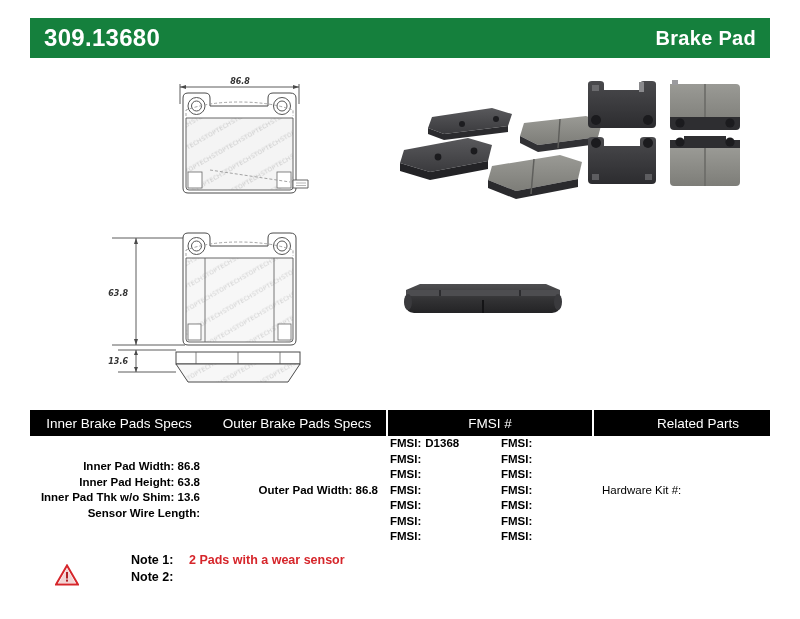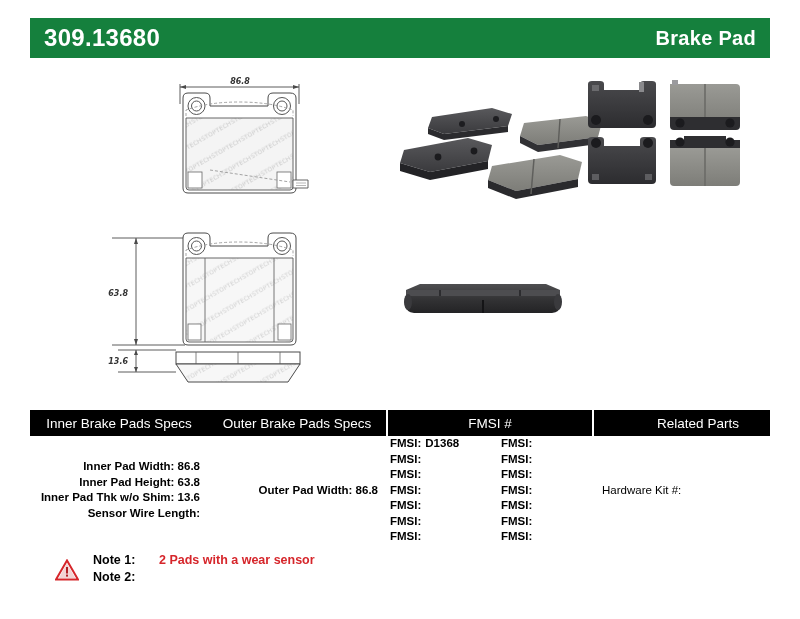--- a/index.html
+++ b/index.html
@@ -144,21 +144,22 @@
     font-weight: normal;
     line-height: 15.5px;
   }
 
   
   .notes {
     position: absolute;
     left: 55px;
     top: 552px;
     display: flex;
-    align-items: center;
+    align-items: flex-end;
+    gap: 38px;
   }
   .warn-icon {
     width: 24px;
     height: 22px;
     margin-right: 14px;
     margin-top: 2px;
     flex: 0 0 auto;
   }
   .note-rows { }
   .note-row {
@@ -169,21 +170,20 @@
   .note-label {
     font-size: 12.5px;
     font-weight: bold;
     width: 52px;
   }
   .note-text {
     font-size: 12.5px;
     font-weight: bold;
     color: #d6262b;
     padding-left: 6px;
-    margin-left: 8px;
   }
 </style>
 </head>
 <body>
 
 <div class="header-bar">
   <span class="part-number">309.13680</span>
   <span class="product-type">Brake Pad</span>
 </div>
 

